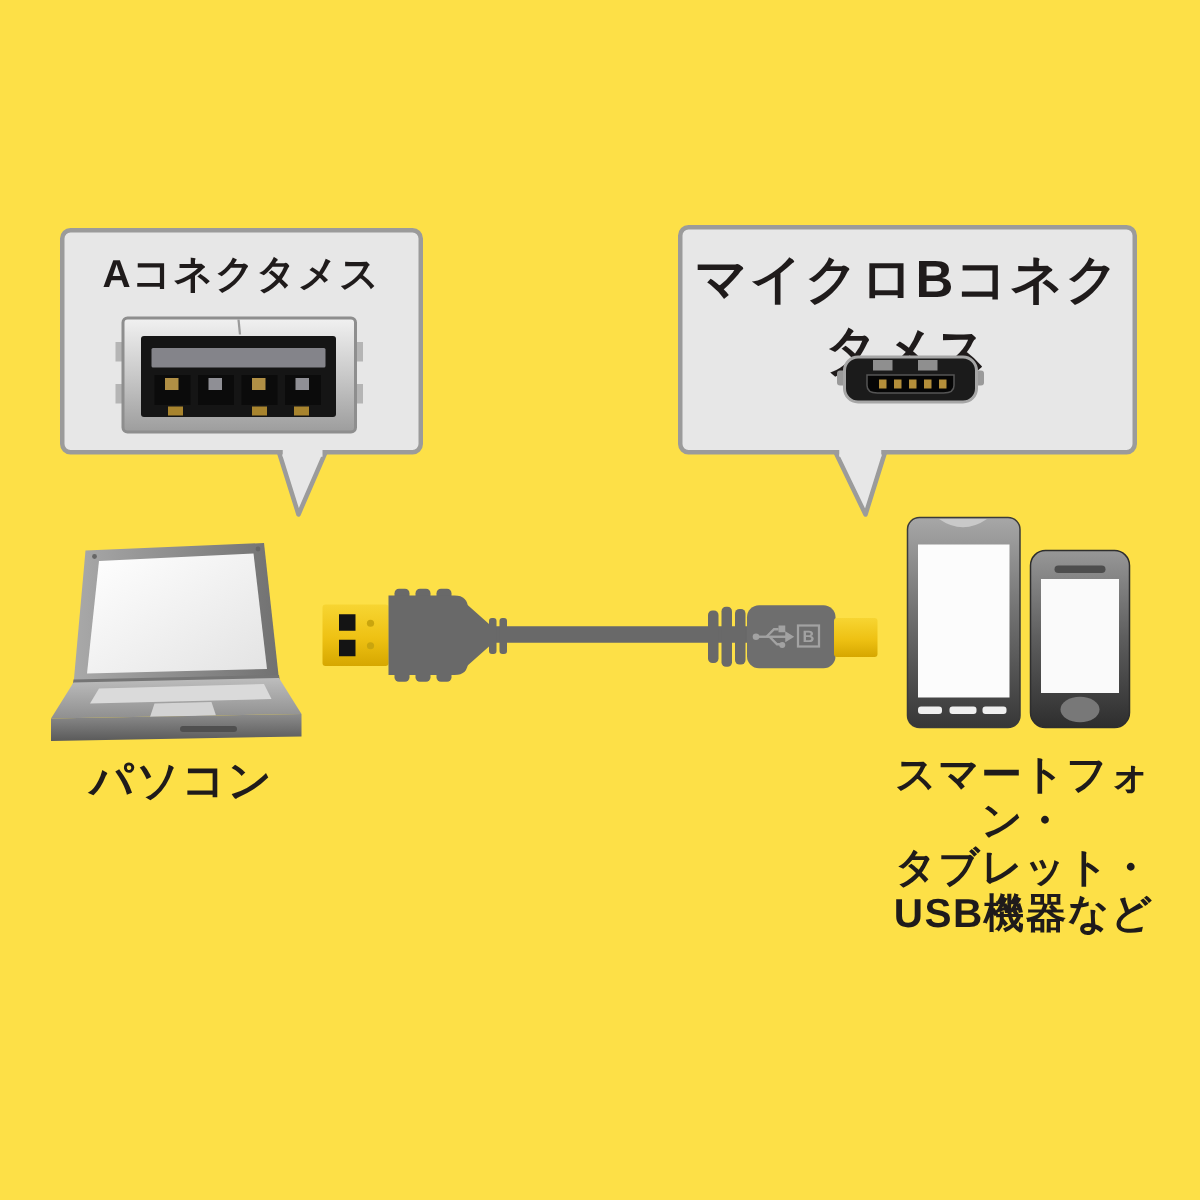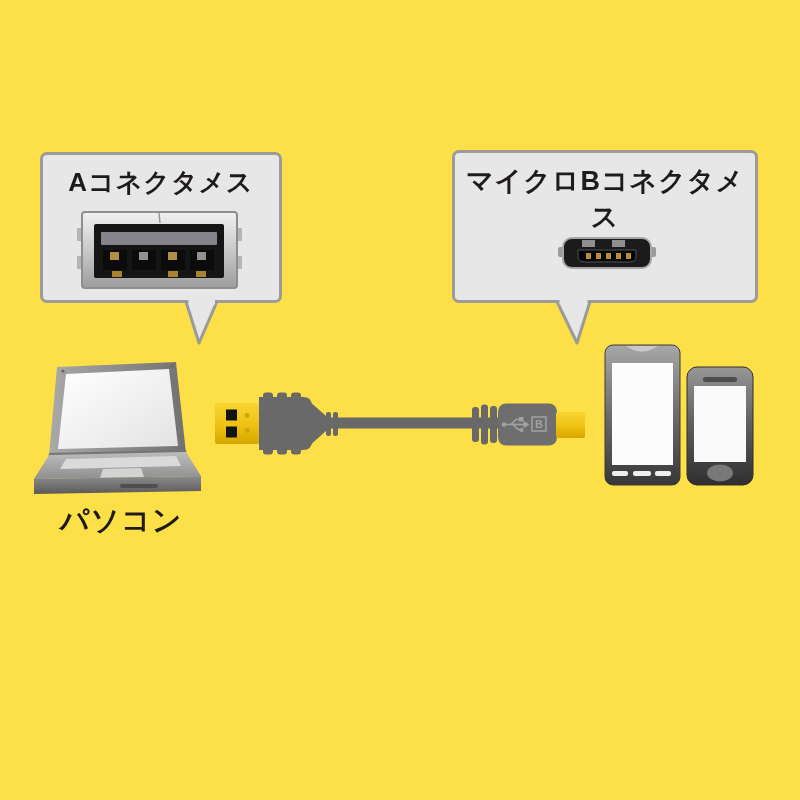--- a/index.html
+++ b/index.html
@@ -16,21 +16,21 @@
   .callout-a{left:40px;top:152px;width:242px;height:151px;}
   .callout-b{left:452px;top:150px;width:306px;height:153px;}
   .callout-title{
     padding-top:10px;
     text-align:center;
     font-weight:bold;
     color:#1f1b1b;
     letter-spacing:1px;
   }
   .callout-a .callout-title{font-size:26px;}
-  .callout-b .callout-title{font-size:27px;}
+  .callout-b .callout-title{font-size:35px;}
   .label{
     position:absolute;
     font-weight:bold;
     color:#1f1b1b;
     text-align:center;
     letter-spacing:1px;
   }
   .label-pc{left:21px;top:501px;width:200px;font-size:29px;}
   .label-mobile{left:575px;top:501px;width:215px;font-size:27px;line-height:31px;}
   .plug-marking{
@@ -44,20 +44,25 @@
 <div class="stage">
 
   <div class="callout callout-a">
     <div class="callout-title">Aコネクタメス</div>
   </div>
   <div class="callout callout-b">
     <div class="callout-title">マイクロBコネクタメス</div>
   </div>
 
   <div class="label label-pc">パソコン</div>
+  <div class="label label-mobile">
+    <div>スマートフォン・</div>
+    <div>タブレット・</div>
+    <div>USB機器など</div>
+  </div>
 
   <svg class="art" width="800" height="800" viewBox="0 0 800 800">
     <defs>
       <linearGradient id="gScreen" x1="0" y1="0" x2="1" y2="1">
         <stop offset="0" stop-color="#ffffff"></stop>
           <stop offset="1" stop-color="#e3e3e3"></stop>
       </linearGradient>
       <linearGradient id="gLid" x1="0" y1="0" x2="1" y2="0">
         <stop offset="0" stop-color="#a9a9a9"></stop>
           <stop offset="1" stop-color="#717171"></stop>

